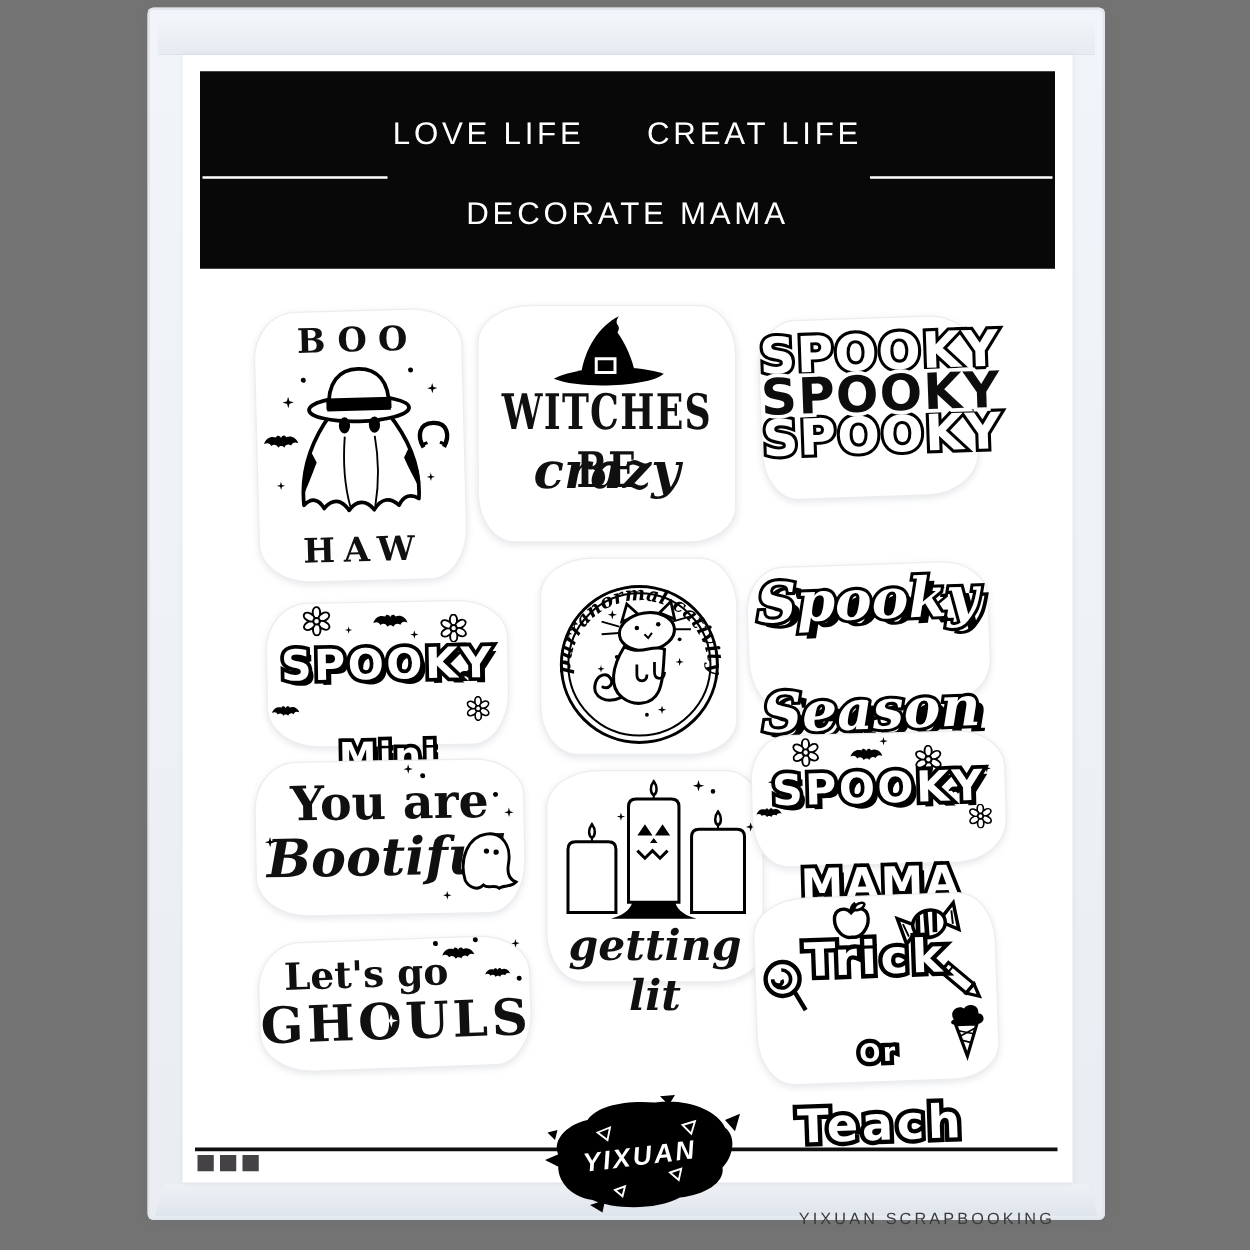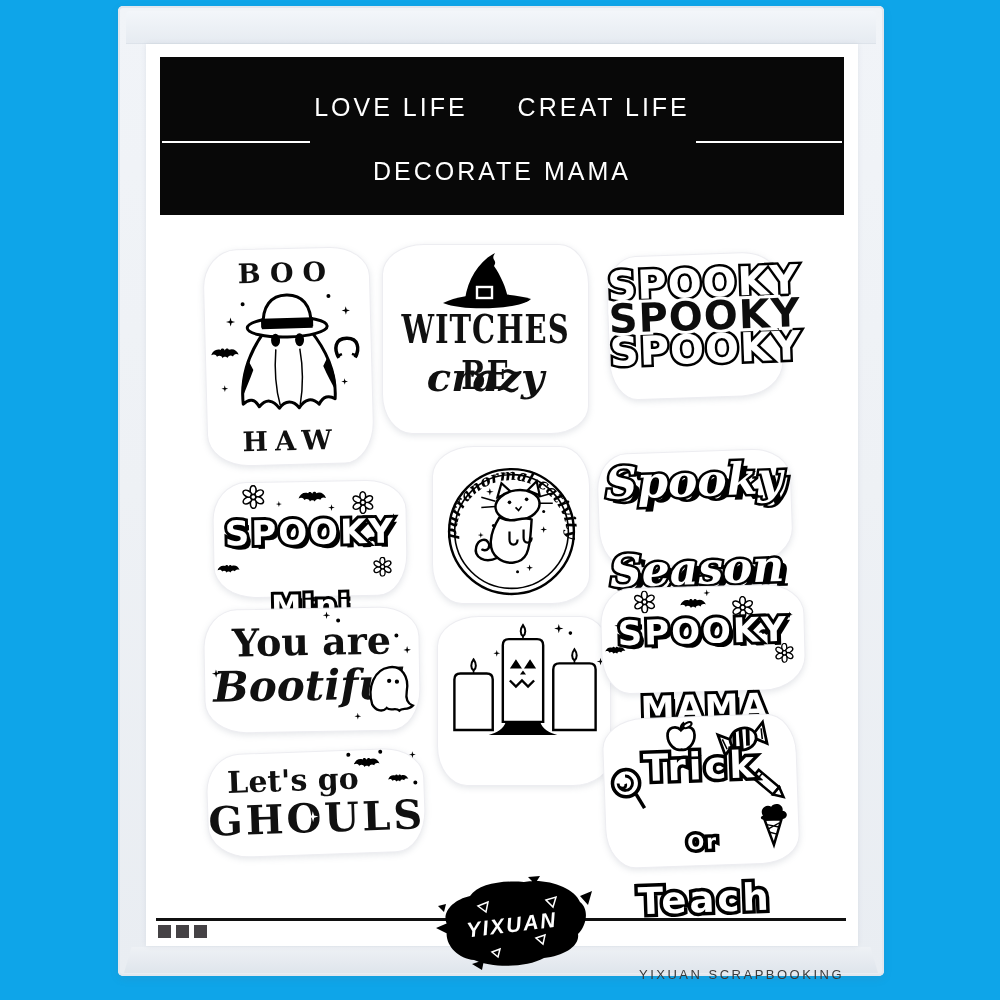--- a/index.html
+++ b/index.html
@@ -1,17 +1,17 @@
 <!DOCTYPE html>
 <html><head>
 <meta charset="utf-8">
 <style>
   html,body{margin:0;padding:0;background:#fff;}
   body{width:1000px;height:1000px;overflow:hidden;font-family:"Liberation Sans",sans-serif;}
-  .canvas{position:relative;width:1000px;height:1000px;background:#0ea5e9;}
+  .canvas{position:relative;width:1000px;height:1000px;background:#737373;}
 
   
   .sleeve{position:absolute;left:118px;top:6px;width:766px;height:970px;
     background:linear-gradient(180deg,#f1f4f8 0%,#eef1f5 50%,#e9edf2 100%);
     border-radius:5px;box-shadow:inset 0 0 0 2px #e2e7ee,0 3px 8px rgba(100,110,125,.12);}
   .sleeve::before{content:"";position:absolute;left:8px;top:5px;right:8px;height:32px;
     background:linear-gradient(180deg,#f3f6fa,#e6ebf1);border-bottom:1px solid #dde3ea;border-radius:4px 4px 0 0;}
   .sleeve::after{content:"";position:absolute;left:6px;bottom:3px;right:6px;height:26px;
     background:linear-gradient(180deg,#eef1f5,#dfe5ec);
     clip-path:polygon(1% 0,99% 0,100% 100%,0 100%);}
@@ -310,20 +310,21 @@
         <path d="M135,28 C132,32 132,37 135,39 C138,37 138,32 135,28 Z" fill="#fff" stroke="#000" stroke-width="2"></path>
         <path d="M64,100 L64,24 Q64,18 70,18 L98,18 Q104,18 104,24 L104,100 Z" fill="#fff" stroke="#000" stroke-width="2.4"></path>
         <path d="M84,15 L84,18" stroke="#000" stroke-width="1.6"></path>
         <path d="M84,4 C81,8 81,13 84,15 C87,13 87,8 84,4 Z" fill="#fff" stroke="#000" stroke-width="2"></path>
         <path d="M71,47 L77,38 L83,47 Z M85,47 L91,38 L97,47 Z M81,53 L84,49 L87,53 Z" fill="#000"></path>
         <path d="M71,59 L77,65 L83,59 L89,65 L95,59" fill="none" stroke="#000" stroke-width="2.4"></path>
         <use href="#star4" x="114" y="2" width="11" height="11"></use>
         <circle cx="131" cy="12" r="1.8" fill="#000"></circle>
         <use href="#star4" x="54" y="28" width="8" height="8"></use>
       </svg>
+      <div class="ctr script ink" style="top:120px;font-size:34px;">getting lit</div>
       <svg class="deco" style="left:158px;top:40px;width:9px;height:9px;">
           <use href="#star4"></use>
         </svg>
     </div>
 
     <div class="sticker r3 s-mama">
       <div class="ctr fx retro" style="top:24px;font-size:34px;letter-spacing:2px;" data-text="SPOOKY">SPOOKY</div>
       <div class="ctr fx retro" style="top:60px;font-size:34px;letter-spacing:2px;" data-text="MAMA">MAMA</div>
       <svg class="deco" style="left:32px;top:2px;width:23px;height:23px;">
           <use href="#daisy"></use>

